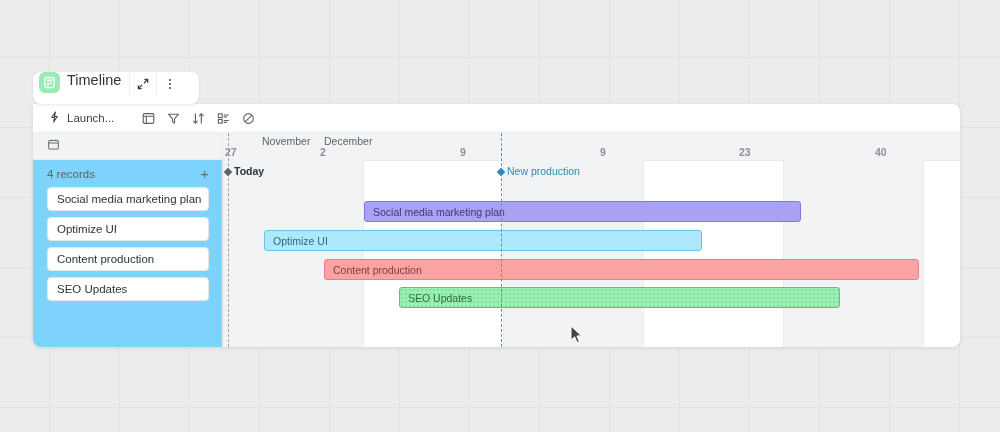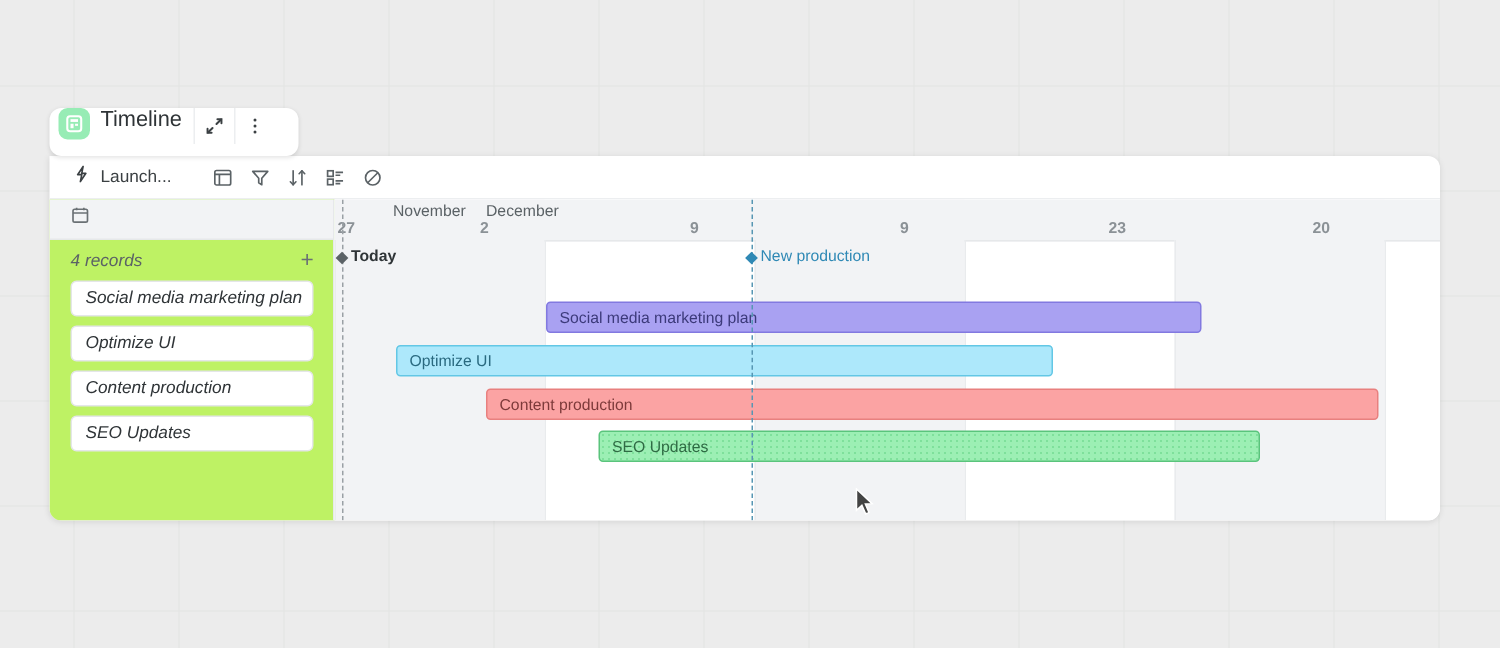--- a/index.html
+++ b/index.html
@@ -109,22 +109,21 @@
     display: flex;
     height: 214px;
   }
 
   
   #left-panel {
     width: 190px;
     flex: 0 0 190px;
     box-sizing: border-box;
     border-right: 1px solid #e6e8ea;
-    background: #bef264;
-    font-style: italic;
+    background: #7dd3fc;
   }
   #left-header {
     height: 27px;
     background: #f2f3f5;
     border-bottom: 1px solid #e6e8ea;
     display: flex; align-items: center;
     padding-left: 14px;
     box-sizing: border-box;
   }
   #records-row {
@@ -375,21 +374,21 @@
         <div id="gantt-header">
             <div class="week-band" style="left: 0px; width: 140px; top: 0px; bottom: 0px;"></div>
             <div class="week-band" style="left: 280px; width: 140px; top: 0px; bottom: 0px;"></div>
             <div class="week-band" style="left: 560px; width: 140px; top: 0px; bottom: 0px;"></div>
             <div class="month-label" style="left: 2px;">November</div>
             <div class="month-label" style="left: 64px;">December</div>
             <div class="day-label" style="left: 2px;">27</div>
             <div class="day-label" style="left: 97px;">2</div>
             <div class="day-label" style="left: 237px;">9</div>
             <div class="day-label" style="left: 377px;">9</div>
-            <div class="day-label" style="left: 652px;">20</div>
+            <div class="day-label" style="left: 652px;">40</div>
             <div class="day-label" style="left: 516px; text-align: right;">23</div>
           </div>
         <div id="gantt-grid">
             <div class="week-band" style="left: 0px; width: 140px;"></div>
             <div class="week-sep" style="left: 0px;"></div>
             <div class="week-sep" style="left: 140px;"></div>
             <div class="week-band" style="left: 280px; width: 140px;"></div>
             <div class="week-sep" style="left: 280px;"></div>
             <div class="week-sep" style="left: 420px;"></div>
             <div class="week-band" style="left: 560px; width: 140px;"></div>

